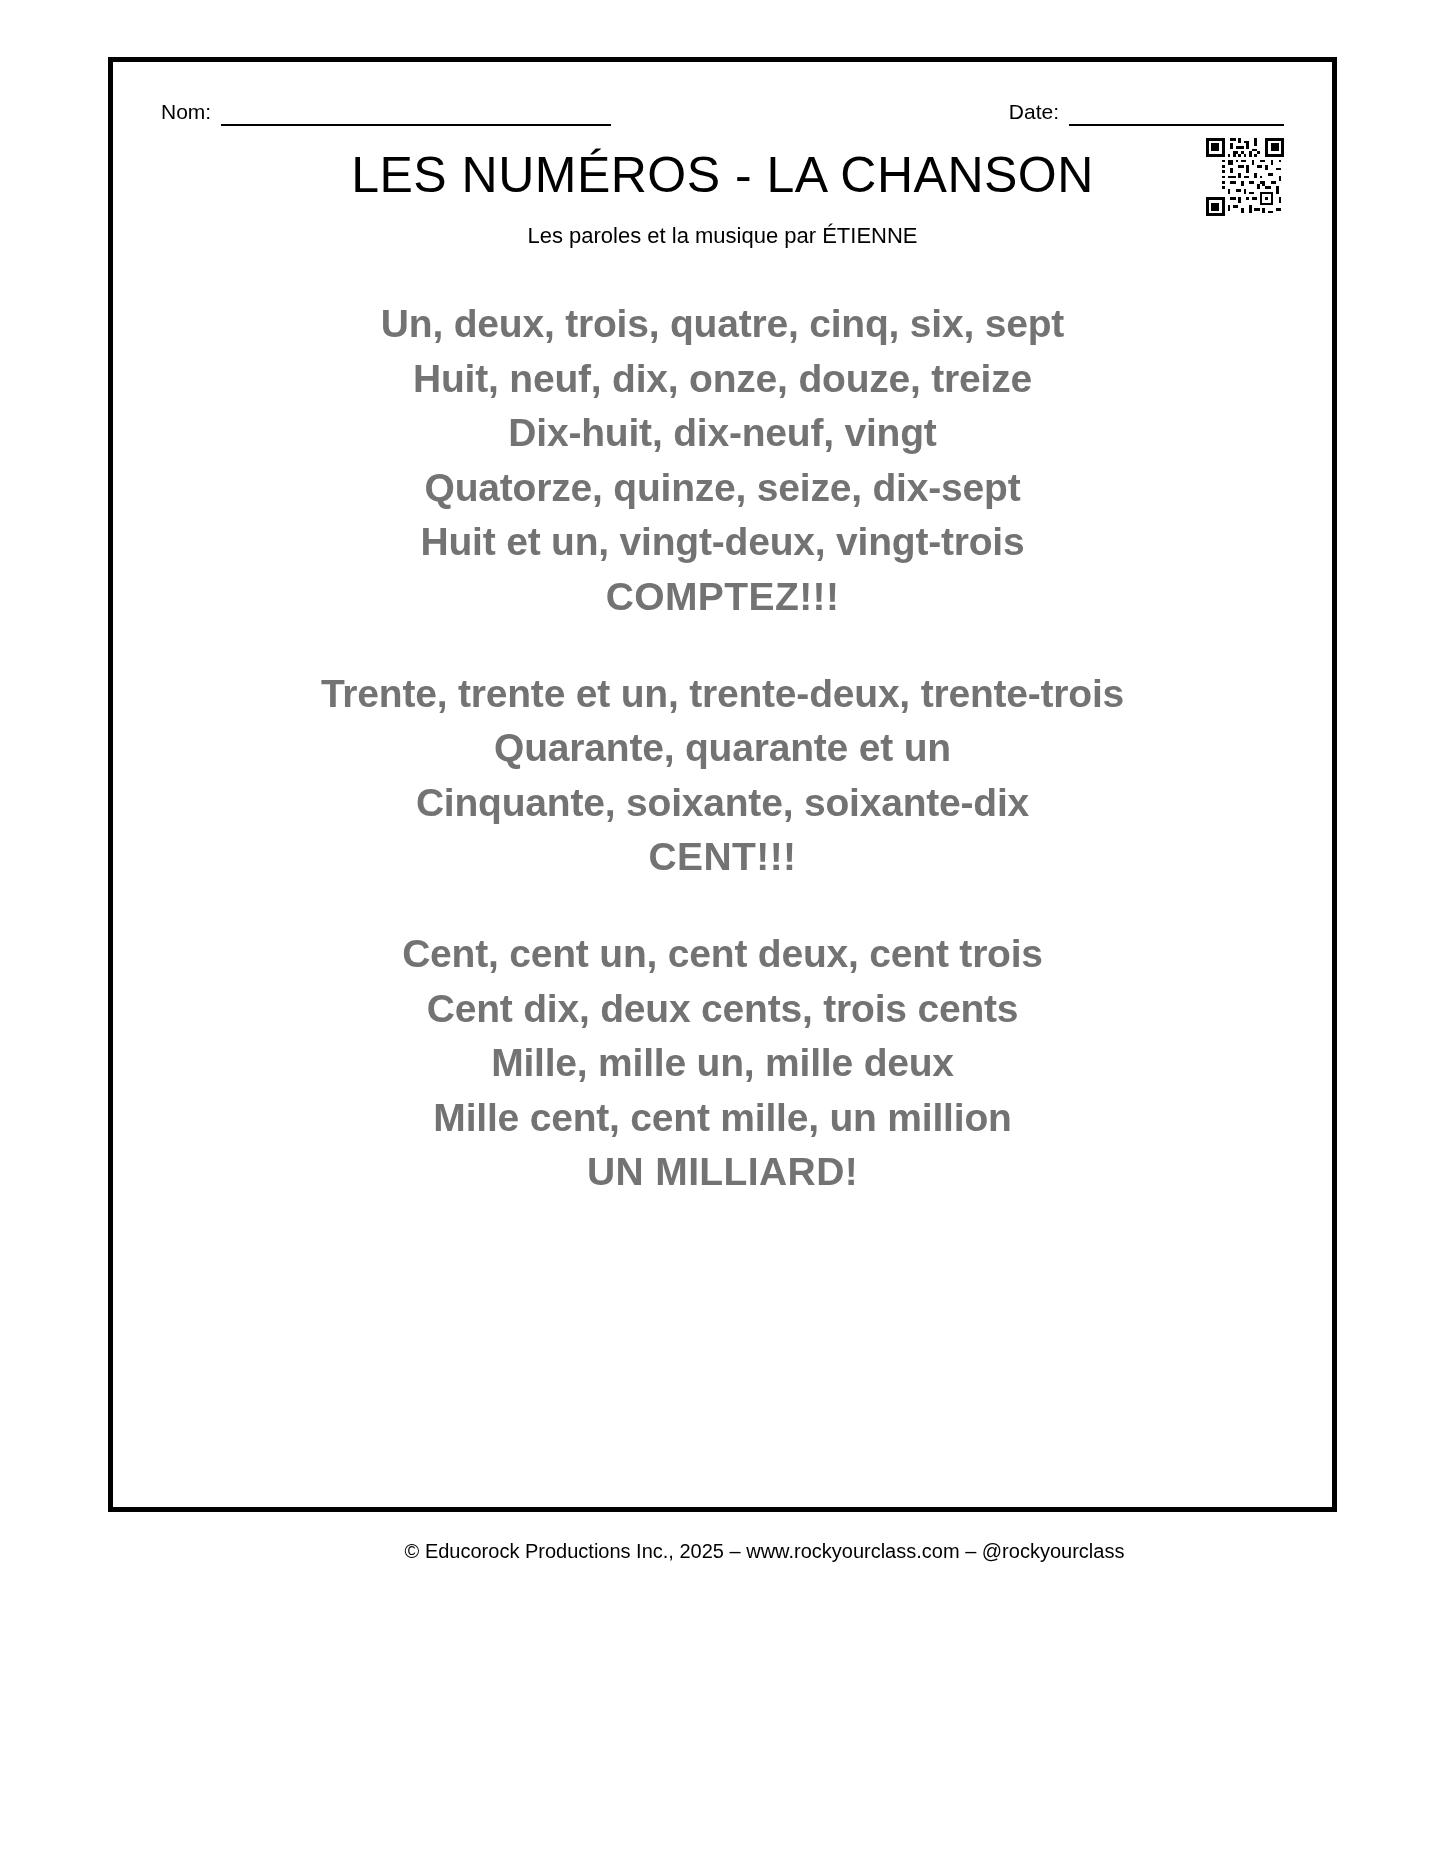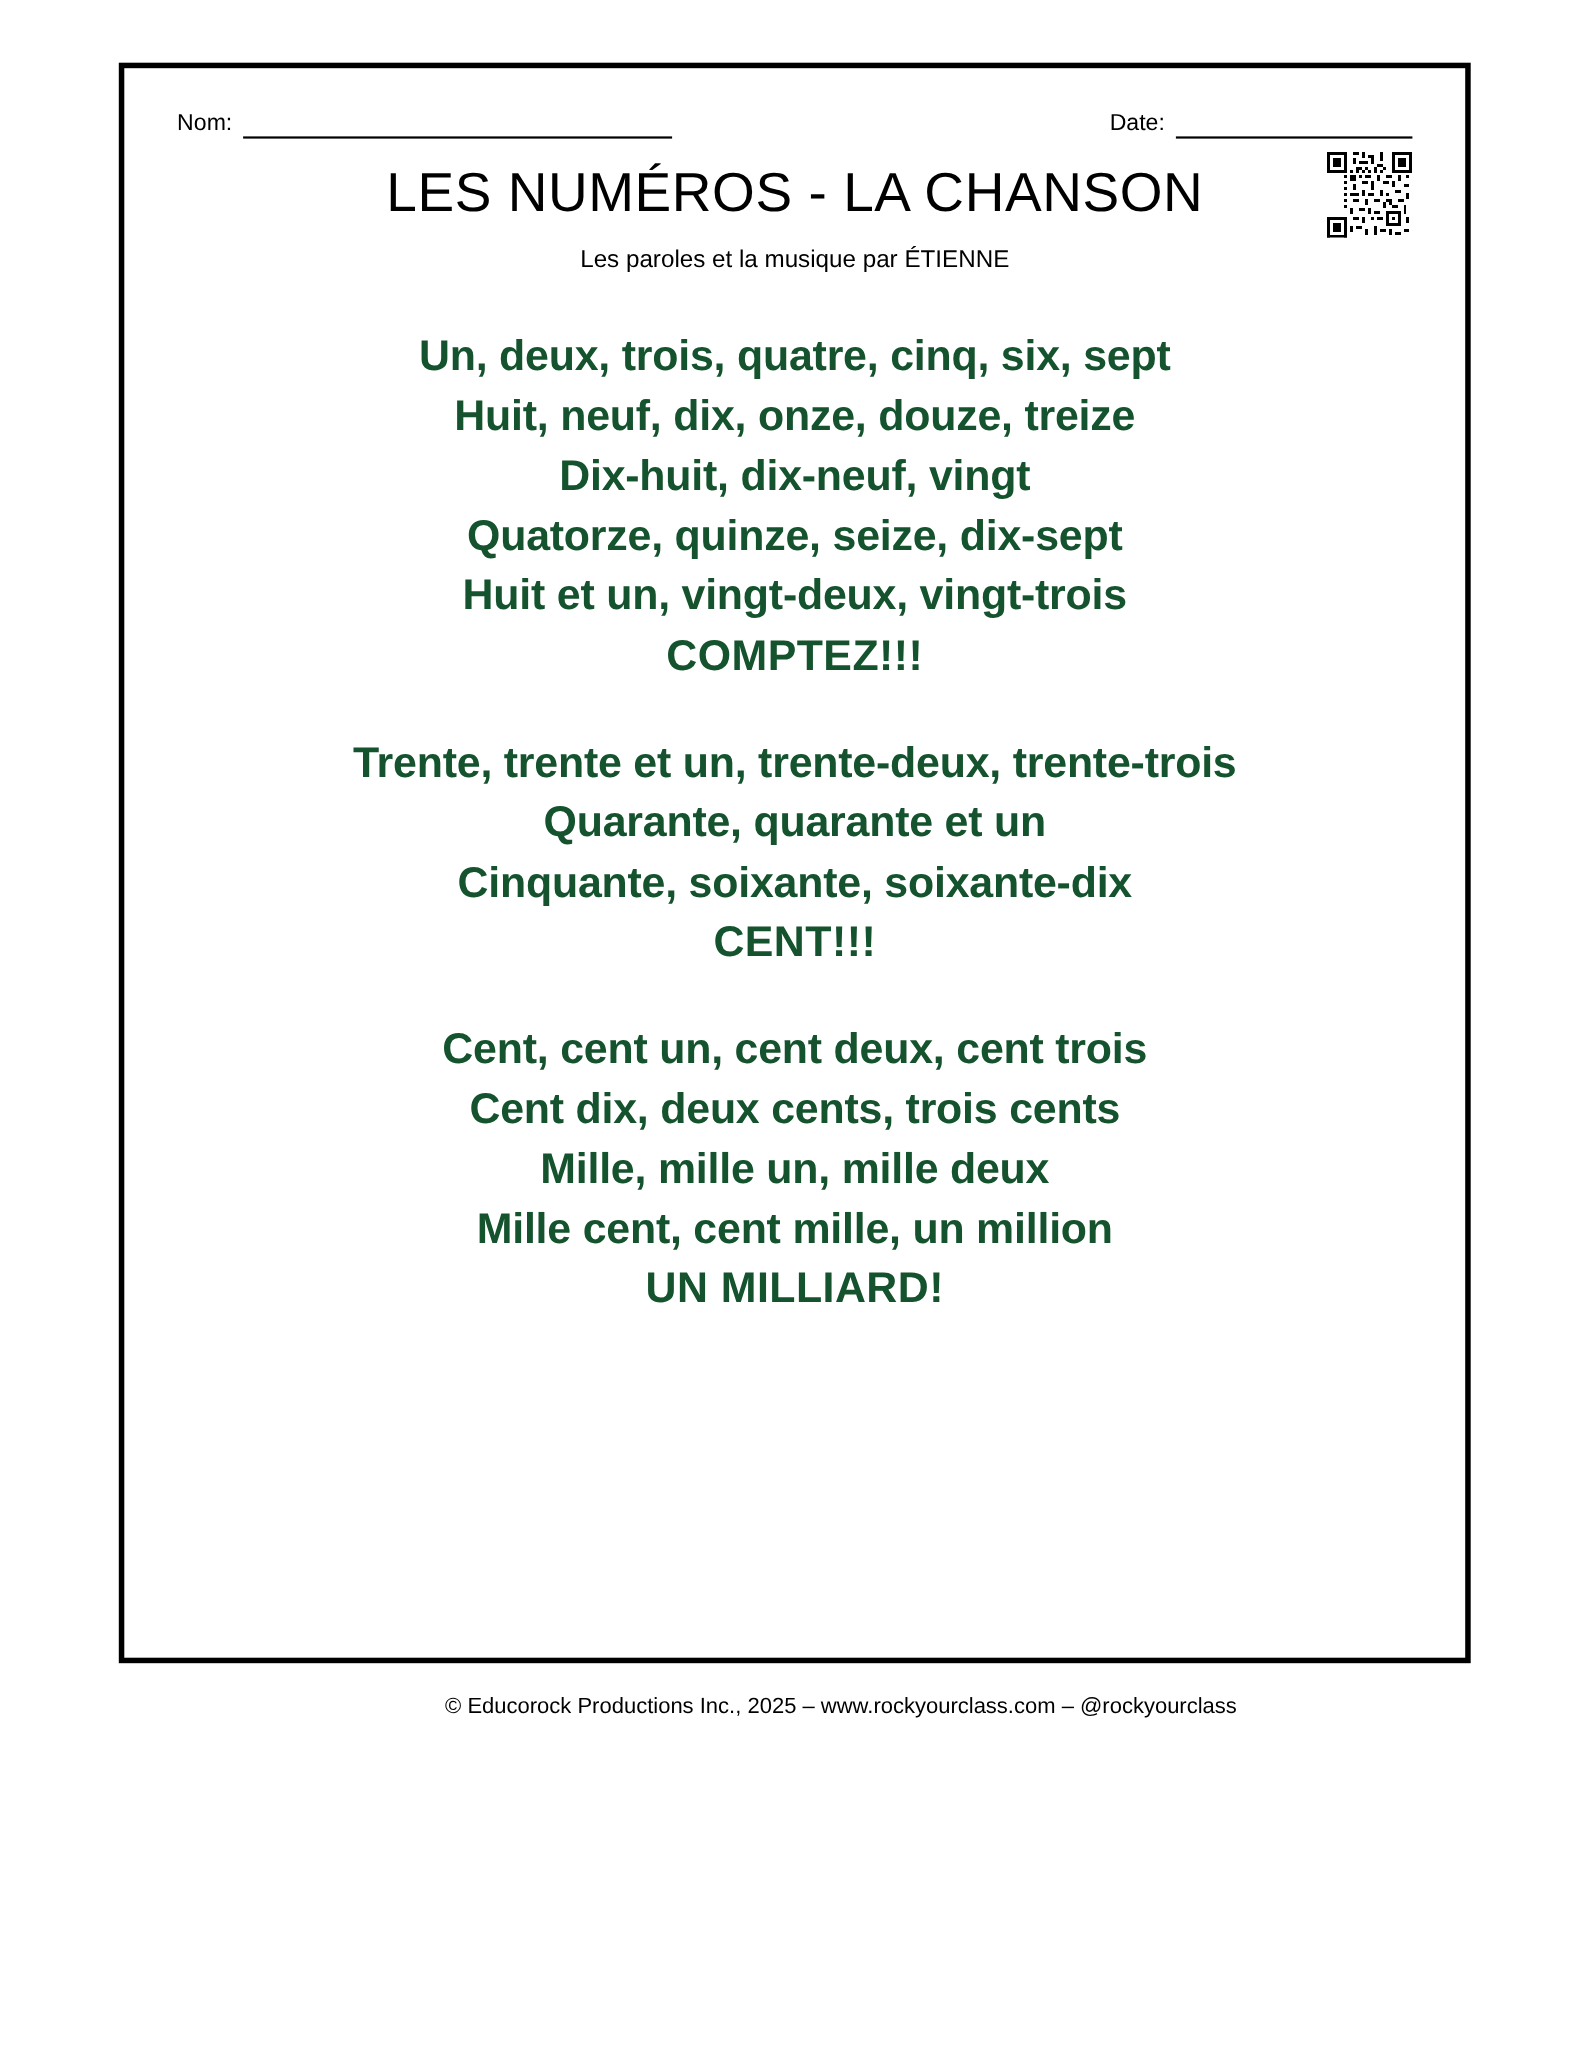--- a/index.html
+++ b/index.html
@@ -93,21 +93,21 @@
   }
   .verse {
     margin-bottom: 42px;
   }
   .verse:last-child { margin-bottom: 0; }
   .line {
     font-size: 39px;
     font-weight: bold;
     line-height: 1.40;
     letter-spacing: -0.2px;
-    color: #14532d;
+    color: #737373;
     white-space: nowrap;
   }
   .line.shout {
     letter-spacing: 0.4px;
   }
 
   
   .footer {
     position: absolute;
     left: 0;

